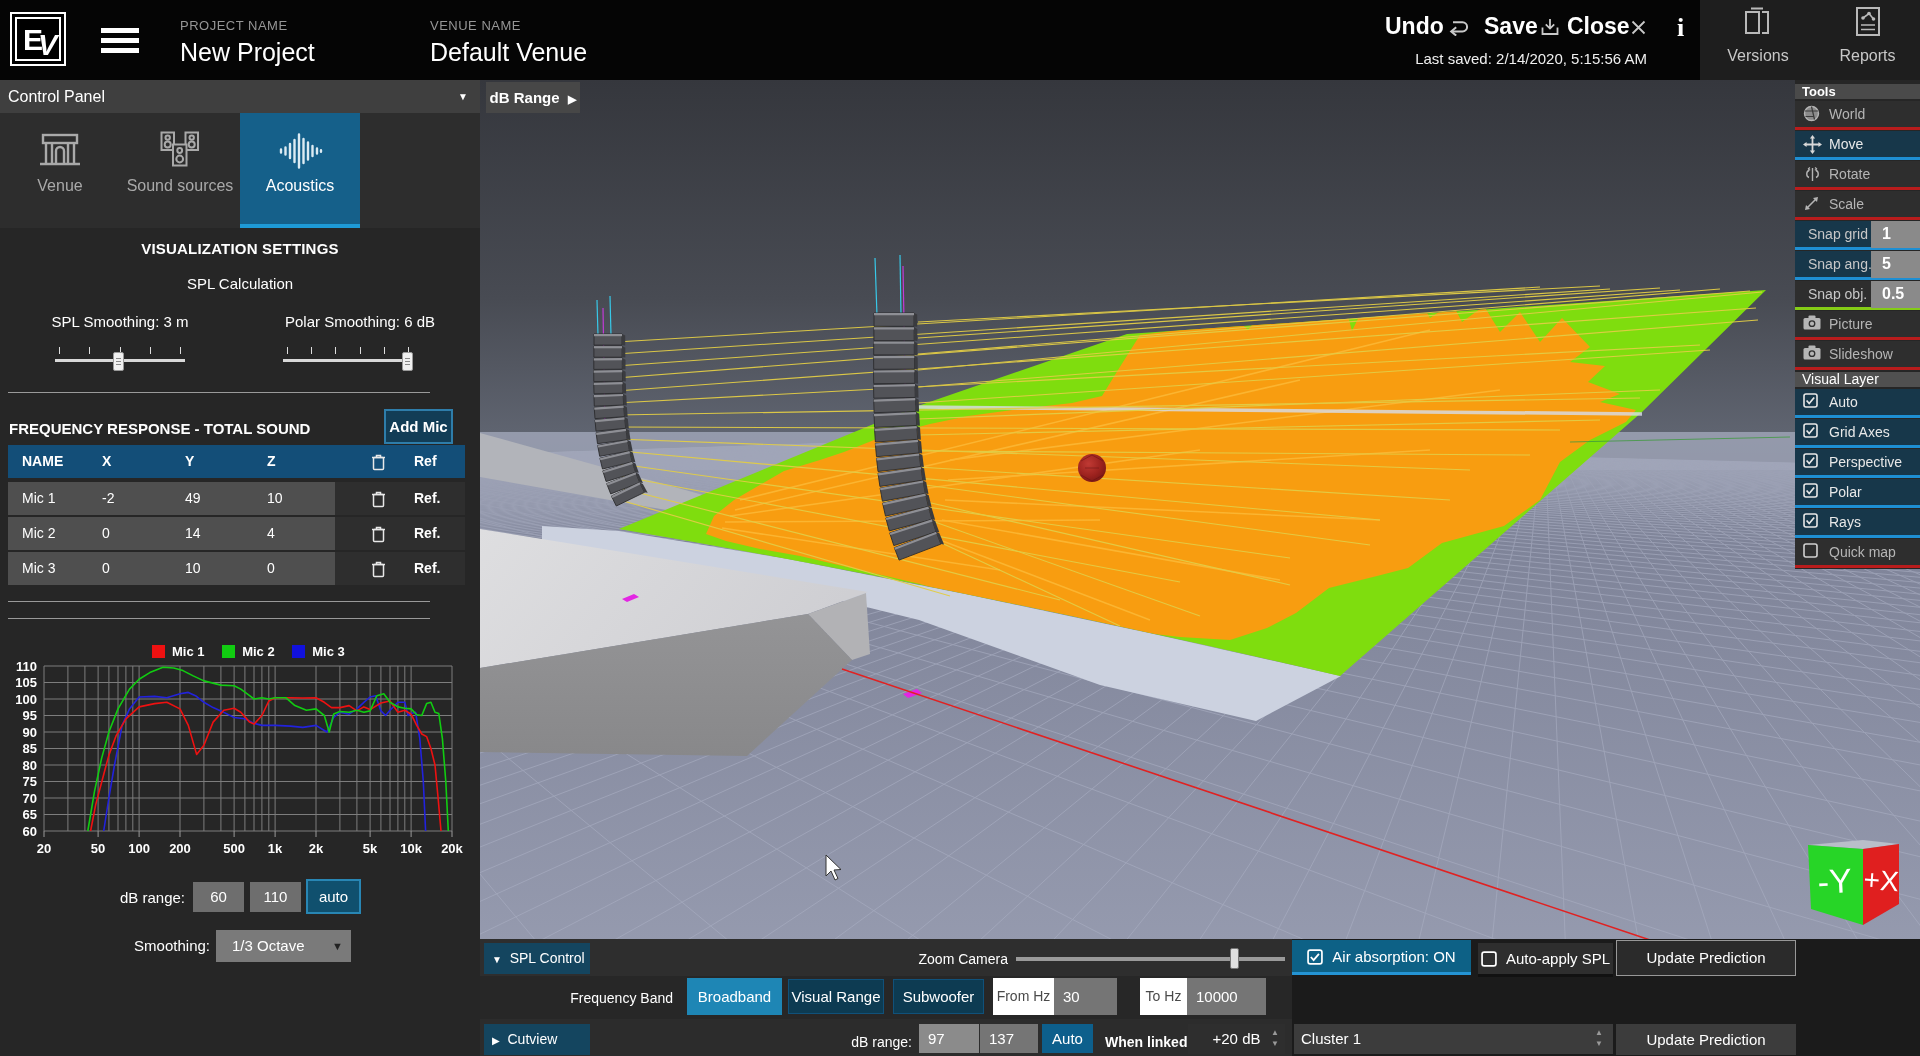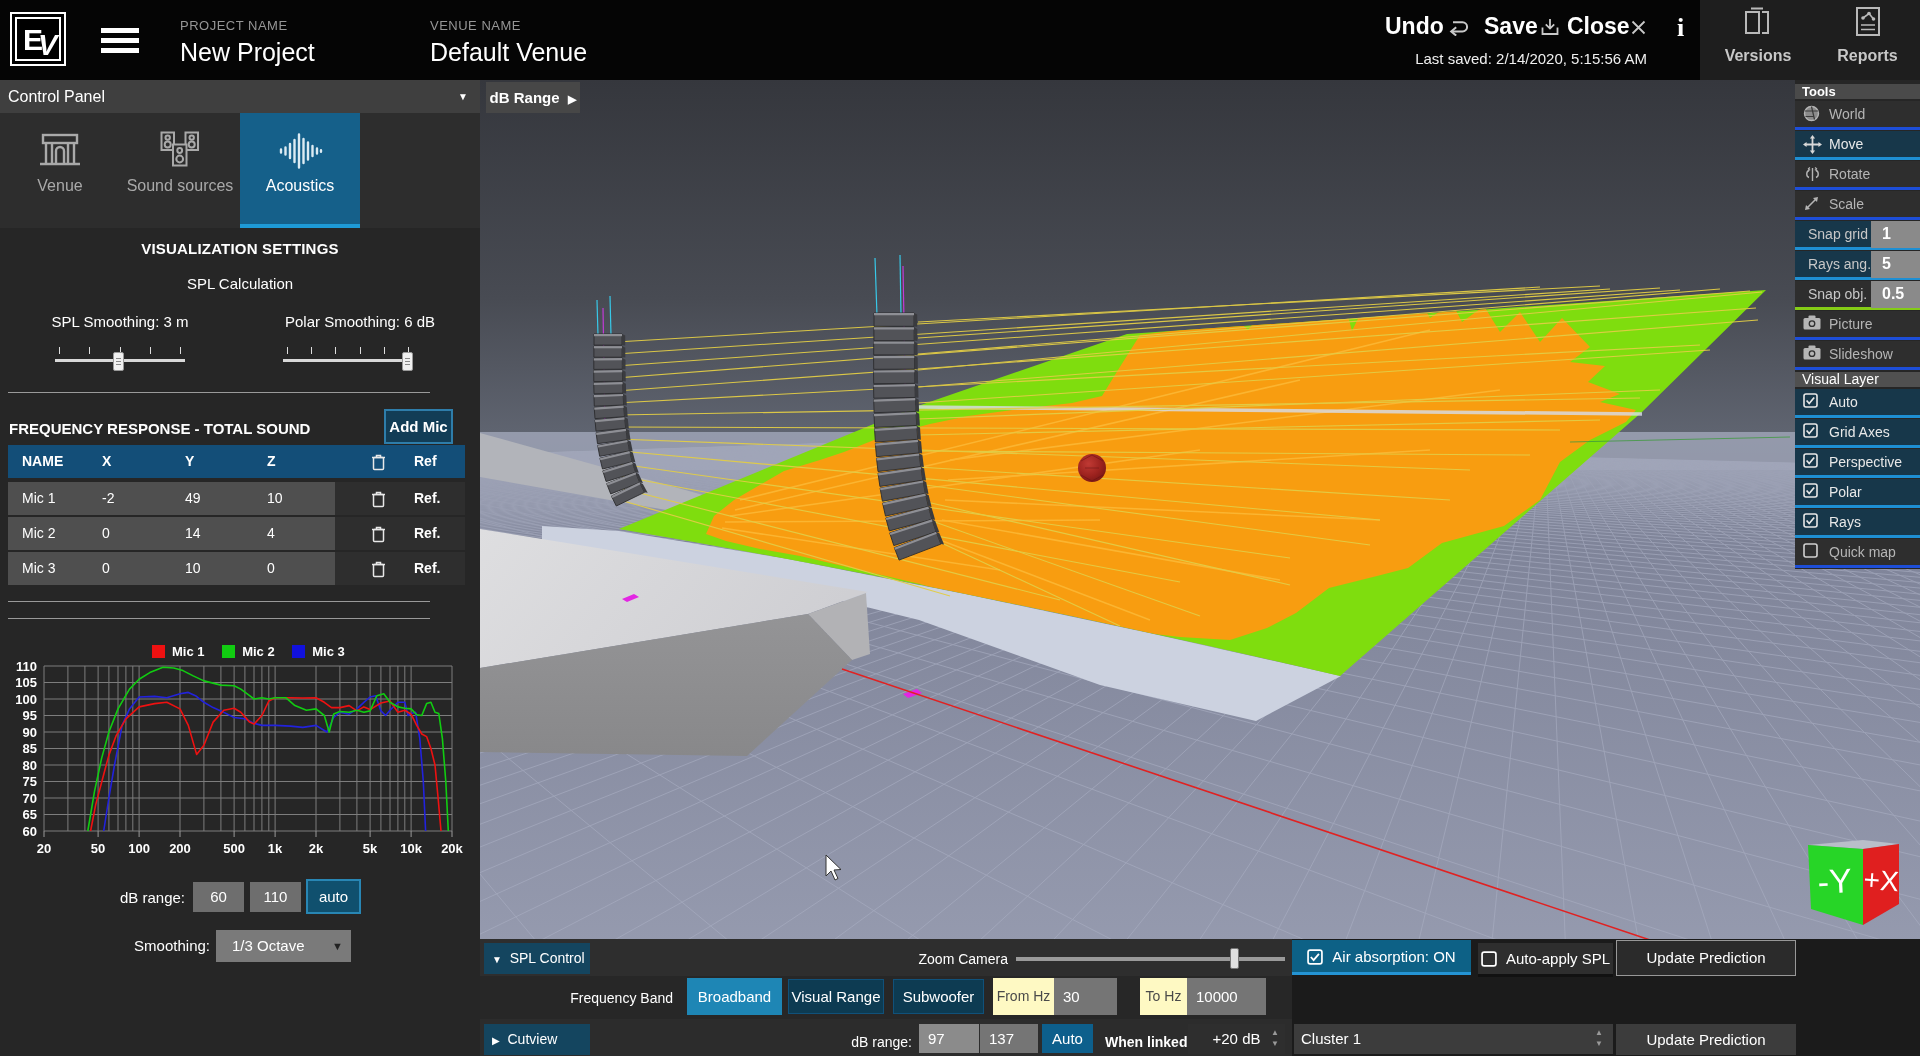--- a/index.html
+++ b/index.html
@@ -10,21 +10,21 @@
 .evv{position:absolute;left:21px;top:10px;font-size:29px;font-weight:bold;transform:skewX(-12deg)}
 .burger{position:absolute;left:101px;top:28px}
 .burger div{width:38px;height:5px;background:#fff;margin-bottom:5px}
 .tb-field{position:absolute;top:18px}
 .tb-lab{font-size:13px;color:#969696;letter-spacing:0.5px}
 .tb-val{font-size:25px;color:#fff;margin-top:5px}
 .tb-act{position:absolute;top:13px;font-size:23px;font-weight:bold;color:#fff}
 .tb-saved{position:absolute;left:1360px;top:50px;width:287px;text-align:right;font-size:15px;color:#f0f0f0}
 #tb-right-bg{position:absolute;left:1700px;top:0;width:220px;height:80px;background:#1e1e1e}
 .tb-btn{position:absolute;top:0;height:80px;text-align:center}
-.tb-btn-lab{font-size:16px;font-weight:bold;color:#c8c8c8;margin-top:4px}
+.tb-btn-lab{font-size:16px;font-weight:normal;color:#c8c8c8;margin-top:4px}
 #leftpanel{position:absolute;left:0;top:80px;width:440px;height:976px;background:#262626}
 .cp-bar{position:absolute;left:0;top:0;width:480px;height:33px;background:#3f3f3f;color:#fff;font-size:16px;line-height:33px;padding-left:8px}
 .cp-caret{position:absolute;left:458px;top:0;font-size:10px}
 #dbrange-tab{position:absolute;left:486px;top:82px;width:94px;height:31px;background:#474747;color:#fff;font-size:15px;font-weight:bold;line-height:31px;text-align:center;z-index:5}
 .tabs{position:absolute;left:0;top:33px;width:480px;height:115px;background:#2d2d2d}
 .tab{position:absolute;top:0;width:120px;height:115px;text-align:center}
 .tab:nth-child(1){left:0}.tab:nth-child(2){left:120px}.tab:nth-child(3){left:240px}.tab:nth-child(4){left:360px}
 .tab-sel{background:#15608a;border-bottom:4px solid #1e9ad6}
 .tab-ic{margin-top:16px;height:48px}
 .tab-lab{font-size:16px;font-weight:normal;color:#a9a9a9;white-space:nowrap}
@@ -58,40 +58,40 @@
 .dbrow{position:absolute;left:0;top:799px;width:480px;height:40px}
 .db-lab{position:absolute;left:60px;top:10px;width:125px;text-align:right;color:#fff;font-size:15px}
 .db-btn{position:absolute;top:3px;width:51px;height:30px;background:#6e6e6e;color:#fff;font-size:15px;text-align:center;line-height:30px}
 .db-auto{position:absolute;left:306px;top:0;width:55px;height:35px;background:#10506e;border:2px solid #2886b4;color:#fff;font-size:15px;text-align:center;line-height:31px}
 .smrow{position:absolute;left:0;top:850px;width:480px;height:33px}
 .sm-lab{position:absolute;left:85px;top:7px;width:125px;text-align:right;color:#fff;font-size:15px}
 .sm-dd{position:absolute;left:216px;top:0;width:135px;height:32px;background:#7a7a7a;color:#fff;font-size:15px;line-height:32px;padding-left:16px}
 .sm-caret{position:absolute;right:8px;top:0;font-size:11px;color:#222}
 #rightpanel{position:absolute;left:1795px;top:80px;width:125px;background:#262626;padding-top:2px}
 .rp-head{height:15px;background:#4a4a4a;color:#fff;font-size:13px;font-weight:bold;line-height:15px;padding-left:7px;margin:2px 0}
-.rp-row{height:29px;background:#2e2e2e;margin-bottom:1px;border-bottom:3px solid #1d4ed8;position:relative}
+.rp-row{height:29px;background:#2e2e2e;margin-bottom:1px;border-bottom:3px solid #b91c1c;position:relative}
 .rp-sel{background:#17374a;border-bottom:3px solid #1e8fd3}
 .rp-ic{position:absolute;left:8px;top:4px}
 .rp-lab{position:absolute;left:34px;top:0;line-height:26px;font-size:14px;color:#b5b5b5;white-space:nowrap}
 .rp-snap{height:29px;margin-bottom:1px;border-bottom:3px solid #84cc16;background:#2e2e2e;position:relative}
 .rp-snap.rp-sel{background:#17374a;border-bottom:3px solid #1e8fd3}
 .rp-snap-lab{position:absolute;left:13px;line-height:26px;font-size:14px;color:#c8c8c8}
 .rp-val{position:absolute;left:76px;top:0;width:49px;height:27px;background:#8a8a8a;color:#fff;font-size:16px;font-weight:bold;line-height:26px;padding-left:11px}
 #bottombar{position:absolute;left:480px;top:939px;width:1440px;height:117px;background:#1b1b1b}
 .bb-row{position:absolute;left:0}
 .bb-tab{position:absolute;width:106px;height:31px;background:#14455f;color:#fff;font-size:14px;line-height:31px;padding-left:8px;white-space:nowrap}
 .bb-lab{position:absolute;color:#fff;font-size:14px}
 .bb-slider{position:absolute;left:536px;top:18px;width:269px;height:4px;background:#9a9a9a}
 .bb-thumb{position:absolute;left:214px;top:-9px;width:9px;height:21px;background:#e0e0e0;border:1px solid #777;border-radius:2px}
 .bb-air{position:absolute;left:812px;top:1px;width:179px;height:35px;background:#0d6186;border-bottom:3px solid #2494d4;color:#fff;font-size:15px;line-height:34px;text-align:center}
 .bb-apply{position:absolute;left:998px;top:4px;width:135px;height:31px;background:#2e2e2e;color:#fff;font-size:15px;line-height:31px;text-align:center;box-shadow:0 3px 0 #111}
 .bb-update{position:absolute;width:180px;height:36px;background:#2b2b2b;color:#fff;font-size:15px;line-height:34px;text-align:center}
 .bb-fbtn{position:absolute;top:40px;height:35px;background:#0d3b52;border:1px solid #10517a;color:#fff;font-size:15px;line-height:33px;text-align:center}
 .bb-fsel{background:#1e86b5;border:none;top:39px;height:37px;line-height:37px}
-.bb-wlab{position:absolute;top:39px;height:37px;background:#fef9c3;color:#4a4a4a;font-size:14px;line-height:37px;text-align:center}
+.bb-wlab{position:absolute;top:39px;height:37px;background:#ffffff;color:#4a4a4a;font-size:14px;line-height:37px;text-align:center}
 .bb-gval{position:absolute;top:39px;height:37px;background:#757575;color:#fff;font-size:15px;line-height:37px;padding-left:9px}
 .bb-gval3{position:absolute;top:85px;height:29px;background:#757575;color:#fff;font-size:15px;line-height:29px;padding-left:9px}
 .bb-auto{position:absolute;left:562px;top:85px;width:51px;height:29px;background:#0d5f8c;color:#fff;font-size:15px;line-height:29px;text-align:center}
 .bb-spin{position:absolute;top:85px;height:30px;background:#2e2e2e;color:#fff;font-size:15px;line-height:30px}
 .spinner{position:absolute;top:3px;font-size:8px;line-height:11px;color:#999}
 </style></head>
 <body>
 <svg id="scene" width="1440" height="976" viewBox="480 80 1440 976" style="position:absolute;left:480px;top:80px">
 <defs>
 <linearGradient id="sky" x1="0" y1="0" x2="0" y2="1">
@@ -1007,21 +1007,21 @@
 <path d="M2 15 l1,-5 4 4 Z M15 2 l-5 1 4 4 Z" stroke="none"></path>
 </g>
         </svg></span>
       <span class="rp-lab">Scale</span>
     </div>
 <div class="rp-snap rp-sel">
       <span class="rp-snap-lab">Snap grid</span>
       <span class="rp-val">1</span>
     </div>
 <div class="rp-snap rp-sel">
-      <span class="rp-snap-lab">Rays ang.</span>
+      <span class="rp-snap-lab">Snap ang.</span>
       <span class="rp-val">5</span>
     </div>
 <div class="rp-snap">
       <span class="rp-snap-lab">Snap obj.</span>
       <span class="rp-val">0.5</span>
     </div>
 <div class="rp-row">
       <span class="rp-ic"><svg width="18" height="15" viewBox="0 0 18 15">
           <g fill="#b5b5b5">
 <rect x="0.5" y="3" width="17" height="11.5" rx="1.5"></rect>

